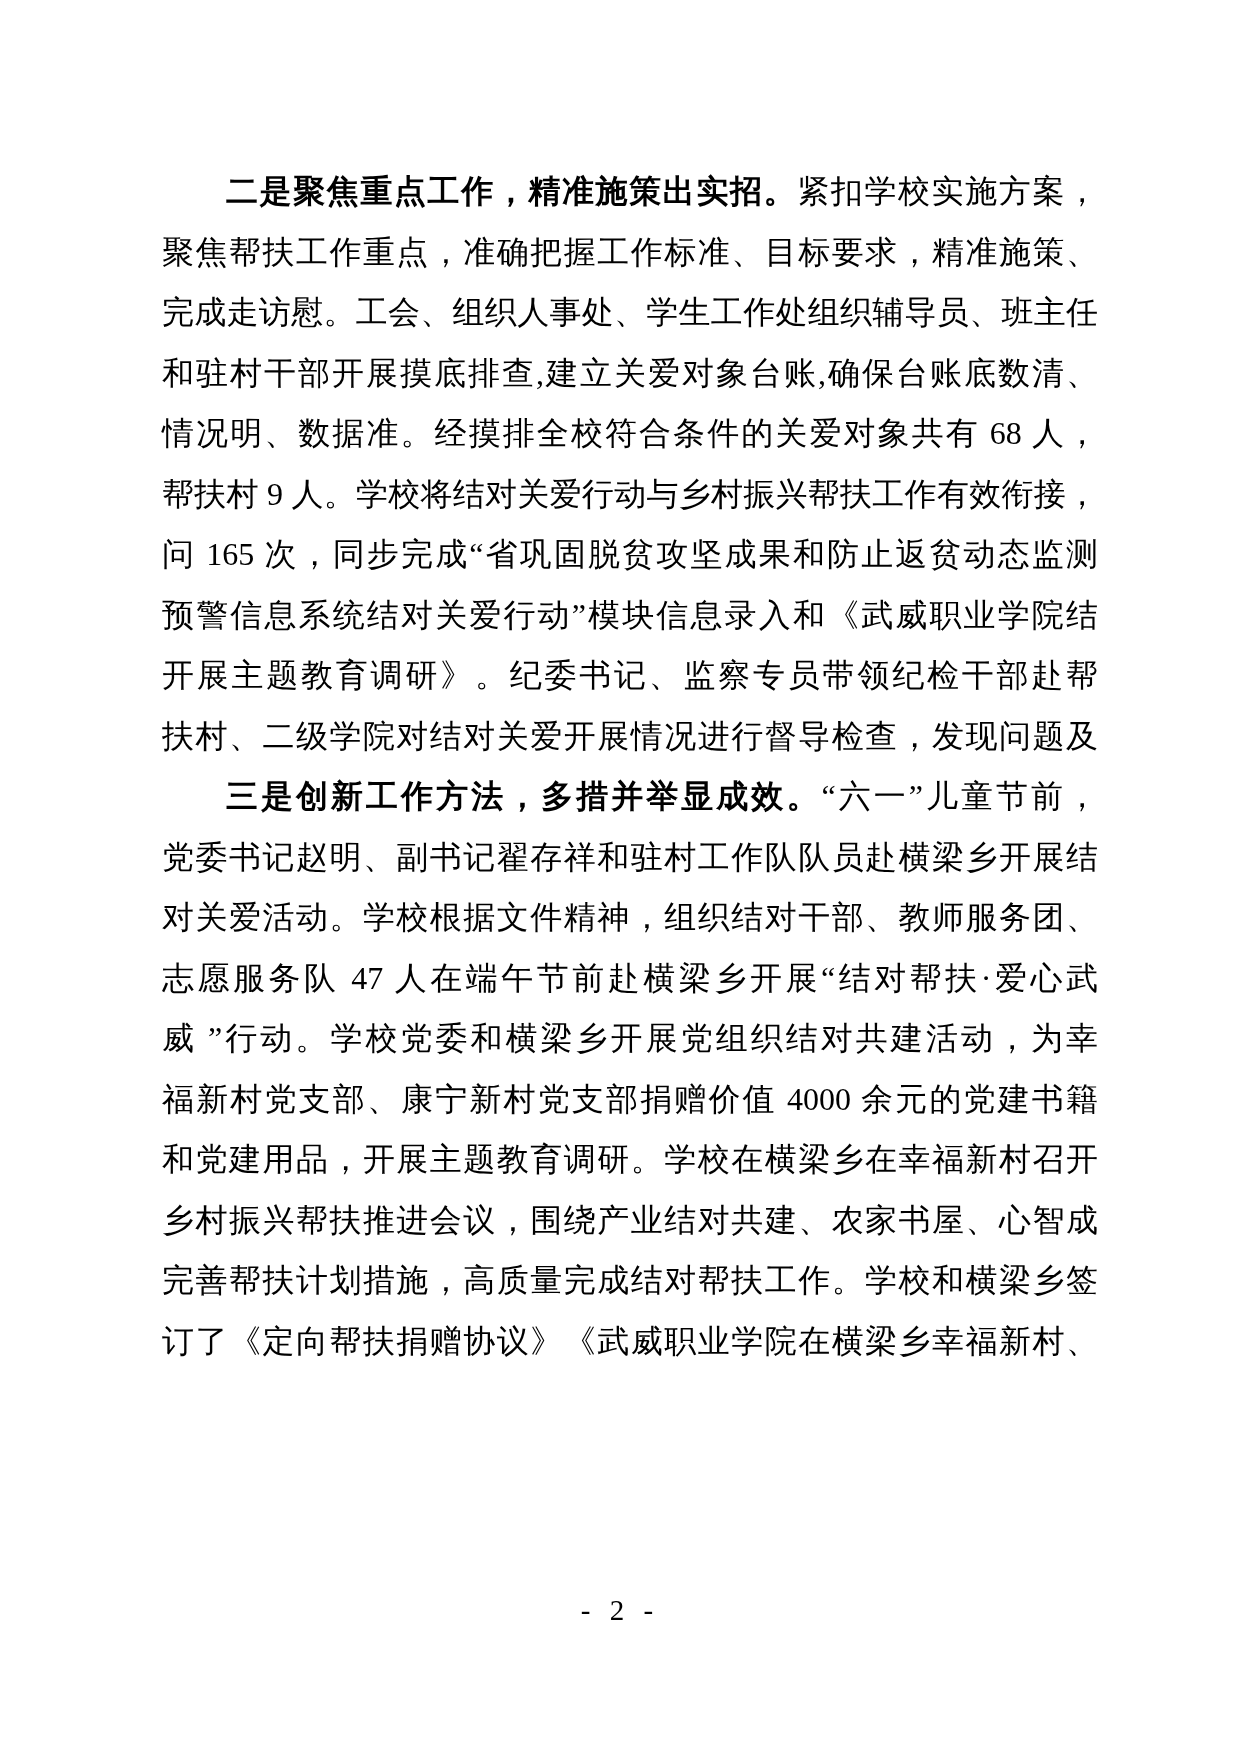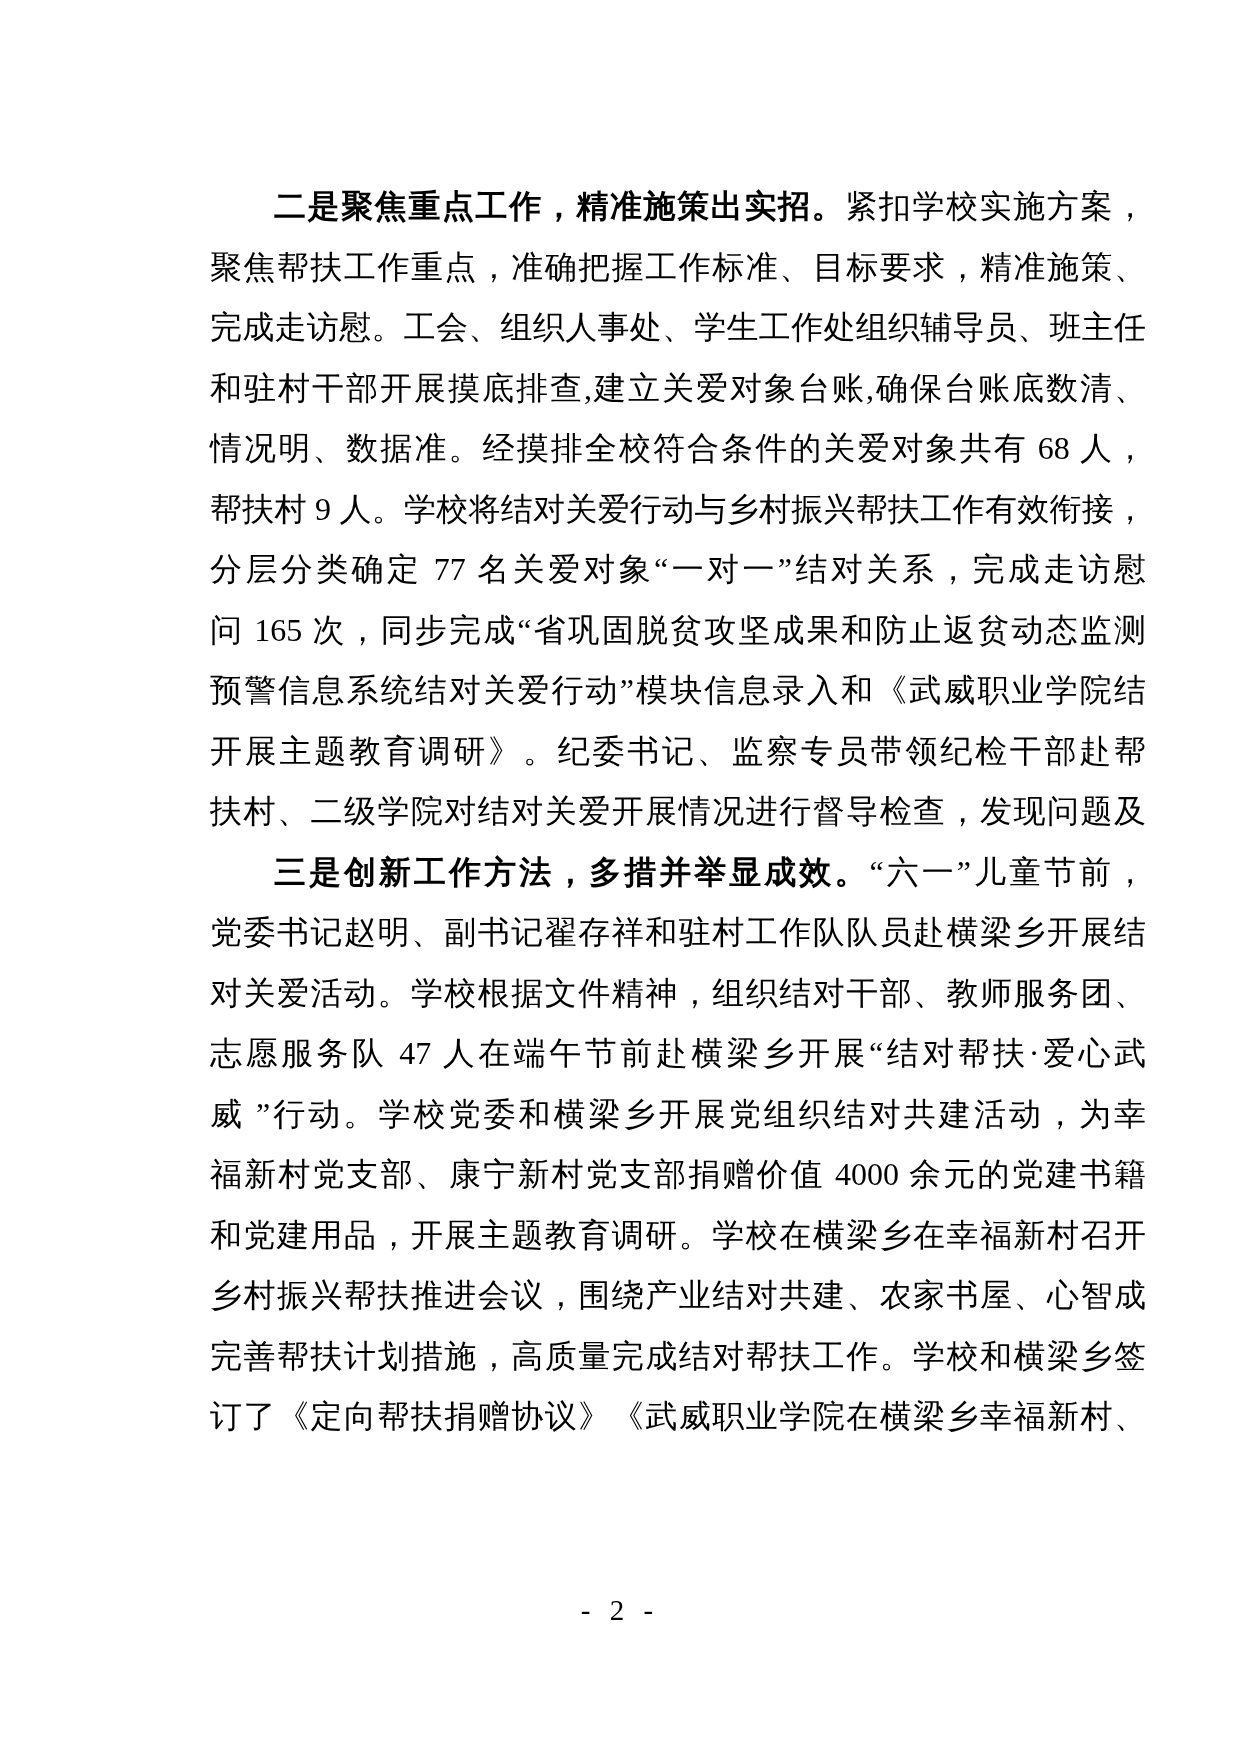--- a/index.html
+++ b/index.html
@@ -7,23 +7,22 @@
     position:relative;
     width:1240px; height:1754px;
     margin:0 auto;
     background:#ffffff;
     font-family:"Liberation Serif", serif;
     color:#000000;
     overflow:hidden;
   }
   .text-block {
     position:absolute;
-    left:162px; top:176px;
+    left:162px; top:161px;
     width:936px;
-    margin-left:48px;
   }
   .line {
     font-size:32px;
     height:60.5px;
     line-height:60.5px;
     text-align:justify;
     text-align-last:justify;
     white-space:nowrap;
     letter-spacing:0;
   }
@@ -48,21 +47,20 @@
 
 <div class="page">
   <div class="text-block">
 
     <div class="line indent"><span class="heading-run">二是聚焦重点工作，精准施策出实招。</span><span>紧扣学校实施方案，</span></div>
     <div class="line"><span>聚焦帮扶工作重点，准确把握工作标准、目标要求，精准施策、</span></div>
     <div class="line"><span>完成走访慰。工会、组织人事处、学生工作处组织辅导员、班主任</span></div>
     <div class="line"><span>和驻村干部开展摸底排查,建立关爱对象台账,确保台账底数清、</span></div>
     <div class="line"><span>情况明、数据准。经摸排全校符合条件的关爱对象共有 68 人，</span></div>
     <div class="line"><span>帮扶村 9 人。学校将结对关爱行动与乡村振兴帮扶工作有效衔接，</span></div>
-    <div class="line"><span>分层分类确定 77 名关爱对象“一对一”结对关系，完成走访慰</span></div>
     <div class="line"><span>问 165 次，同步完成“省巩固脱贫攻坚成果和防止返贫动态监测</span></div>
     <div class="line"><span>预警信息系统结对关爱行动”模块信息录入和《武威职业学院结</span></div>
     <div class="line"><span>开展主题教育调研》。纪委书记、监察专员带领纪检干部赴帮</span></div>
     <div class="line"><span>扶村、二级学院对结对关爱开展情况进行督导检查，发现问题及</span></div>
 
     <div class="line indent"><span class="heading-run">三是创新工作方法，多措并举显成效。</span><span>“六一”儿童节前，</span></div>
     <div class="line"><span>党委书记赵明、副书记翟存祥和驻村工作队队员赴横梁乡开展结</span></div>
     <div class="line"><span>对关爱活动。学校根据文件精神，组织结对干部、教师服务团、</span></div>
     <div class="line"><span>志愿服务队 47 人在端午节前赴横梁乡开展“结对帮扶·爱心武</span></div>
     <div class="line"><span>威 ”行动。学校党委和横梁乡开展党组织结对共建活动，为幸</span></div>

